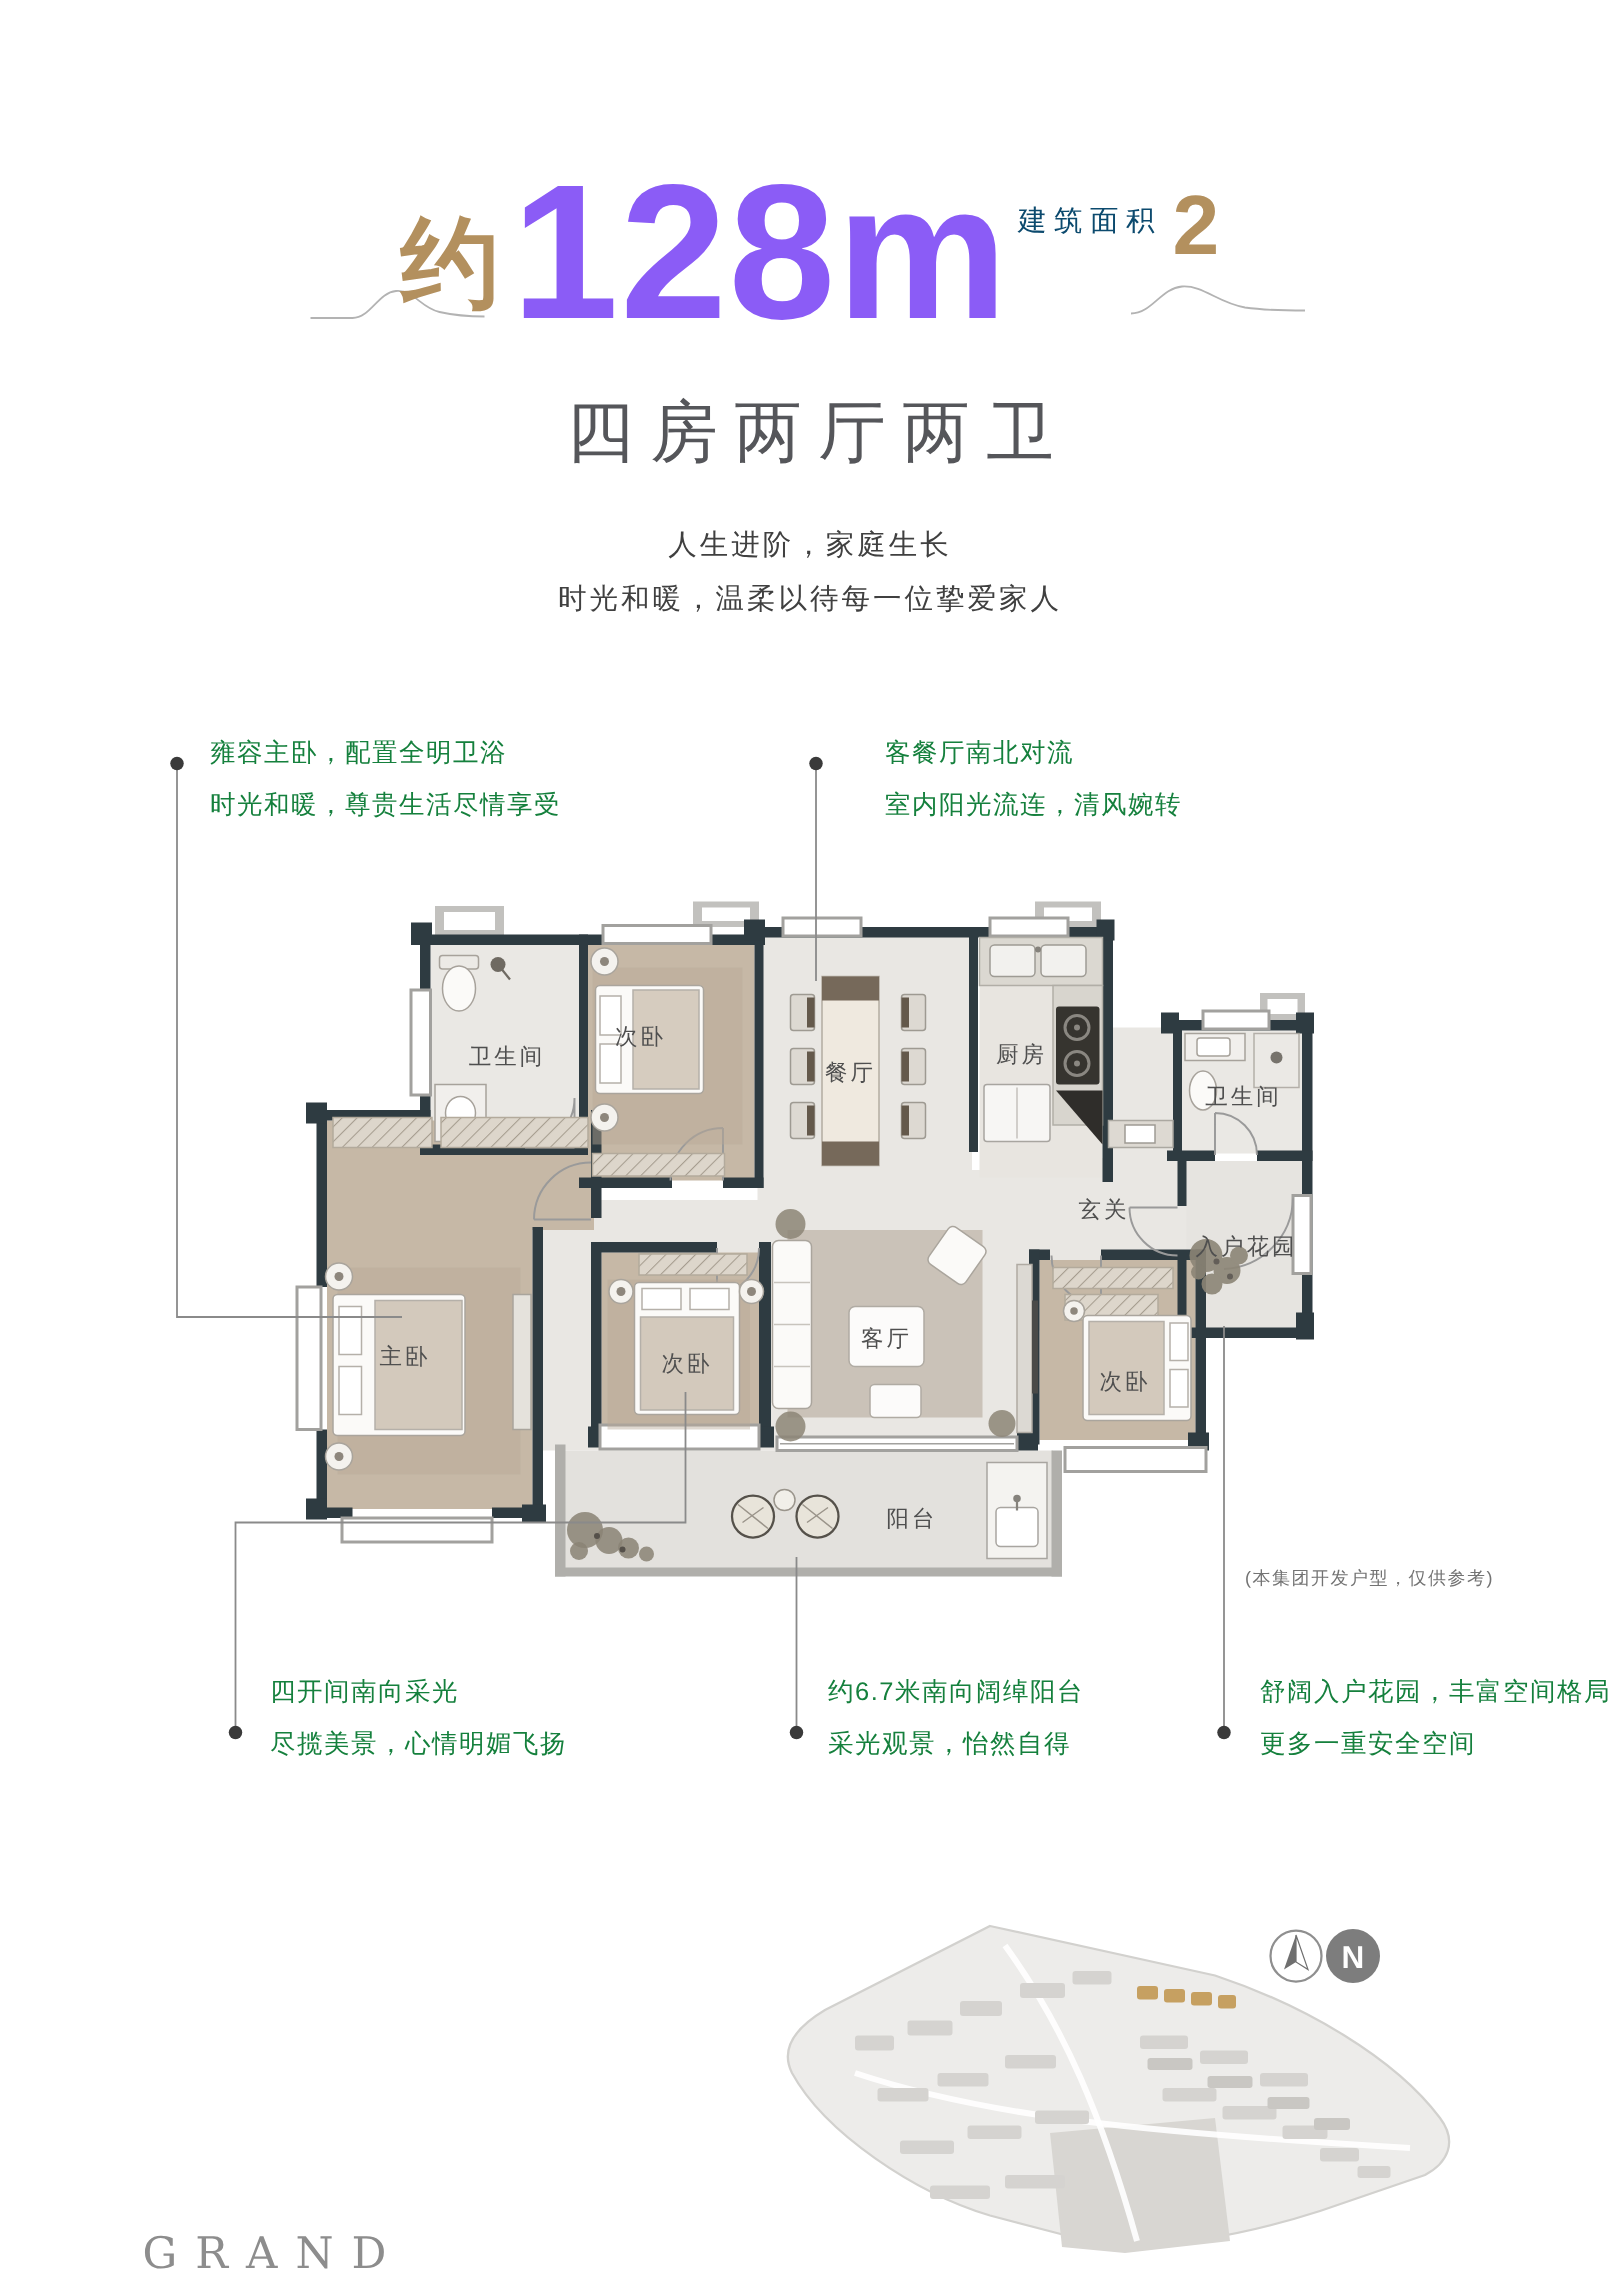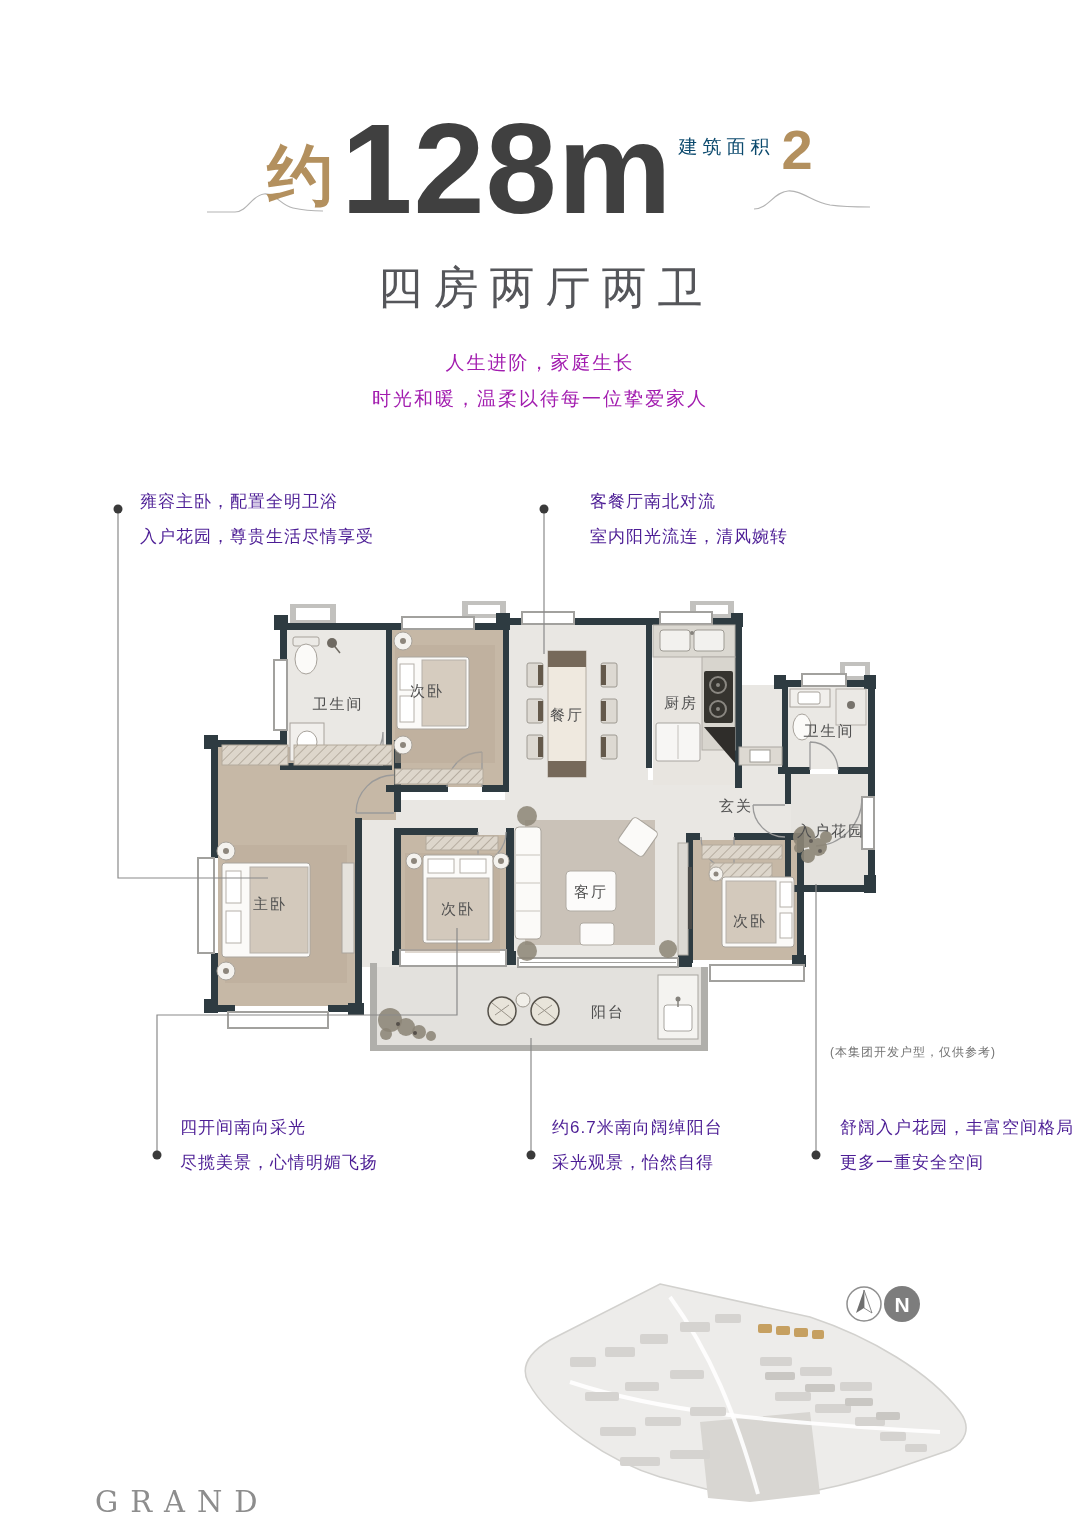--- a/index.html
+++ b/index.html
@@ -2,30 +2,30 @@
 <html><head>
 <meta charset="utf-8">
 <style>
   html,body{margin:0;padding:0;background:#ffffff;}
   .page{position:relative;width:1080px;height:1528px;margin:0 auto;background:#fff;overflow:hidden;
         font-family:"Liberation Sans","DejaVu Sans",sans-serif;}
   .abs{position:absolute;}
   
   .title-row{position:absolute;top:118px;left:0;width:100%;display:flex;justify-content:center;align-items:flex-end;}
   .t-prefix{font-size:66px;font-weight:600;color:#b3905e;line-height:1;margin-right:8px;transform:translateY(-12px);}
-  .t-big{font-size:128px;font-weight:700;color:#404040;line-height:.8;letter-spacing:1px;}
+  .t-big{font-size:128px;font-weight:700;color:#8b5cf6;line-height:.8;letter-spacing:1px;}
   .t-sup{display:flex;align-items:flex-start;align-self:flex-start;margin-top:12px;margin-left:6px;}
   .t-arealabel{font-size:19px;color:#0c4a6e;letter-spacing:5px;margin-top:4px;}
   .t-exp{font-size:56px;color:#b3905e;font-weight:700;line-height:1;margin-left:7px;margin-top:-8px;}
   .subtitle{position:absolute;top:258px;left:0;width:100%;text-align:center;font-size:45px;font-weight:500;
             color:#55565a;letter-spacing:11px;text-indent:11px;}
-  .tagline{position:absolute;left:0;width:100%;text-align:center;font-size:19px;color:#a21caf;letter-spacing:2px;}
+  .tagline{position:absolute;left:0;width:100%;text-align:center;font-size:19px;color:#404040;letter-spacing:2px;}
   .tag1{top:350px;} .tag2{top:386px;}
   
-  .callout{position:absolute;color:#4c1d95;font-size:17px;line-height:35px;letter-spacing:1px;white-space:nowrap;}
+  .callout{position:absolute;color:#15803d;font-size:17px;line-height:35px;letter-spacing:1px;white-space:nowrap;}
   .callout p{margin:0;}
   
   .disclaimer{position:absolute;left:830px;top:1044px;font-size:12px;color:#737373;letter-spacing:1px;}
   .brand{position:absolute;left:95px;top:1480px;font-family:"DejaVu Serif","Liberation Serif",serif;
          font-size:29px;color:#8d8d8d;letter-spacing:12px;line-height:44px;}
   svg text{font-family:"Liberation Sans","DejaVu Sans",sans-serif;}
   .roomlabel{fill:#4f4f4f;font-size:15px;letter-spacing:2px;font-weight:500;}
 </style>
 </head>
 <body>
@@ -47,21 +47,21 @@
       <span class="t-arealabel">建筑面积</span>
       <span class="t-exp">2</span>
     </span>
   </div>
   <div class="subtitle">四房两厅两卫</div>
   <div class="tagline tag1">人生进阶，家庭生长</div>
   <div class="tagline tag2">时光和暖，温柔以待每一位挚爱家人</div>
 
   <div class="callout" style="left:140px;top:484px;">
     <p>雍容主卧，配置全明卫浴</p>
-    <p>入户花园，尊贵生活尽情享受</p>
+    <p>时光和暖，尊贵生活尽情享受</p>
   </div>
   <div class="callout" style="left:566px;top:484px;margin-left:24px;">
     <p>客餐厅南北对流</p>
     <p>室内阳光流连，清风婉转</p>
   </div>
   <div class="callout" style="left:180px;top:1110px;">
     <p>四开间南向采光</p>
     <p>尽揽美景，心情明媚飞扬</p>
   </div>
   <div class="callout" style="left:552px;top:1110px;">

